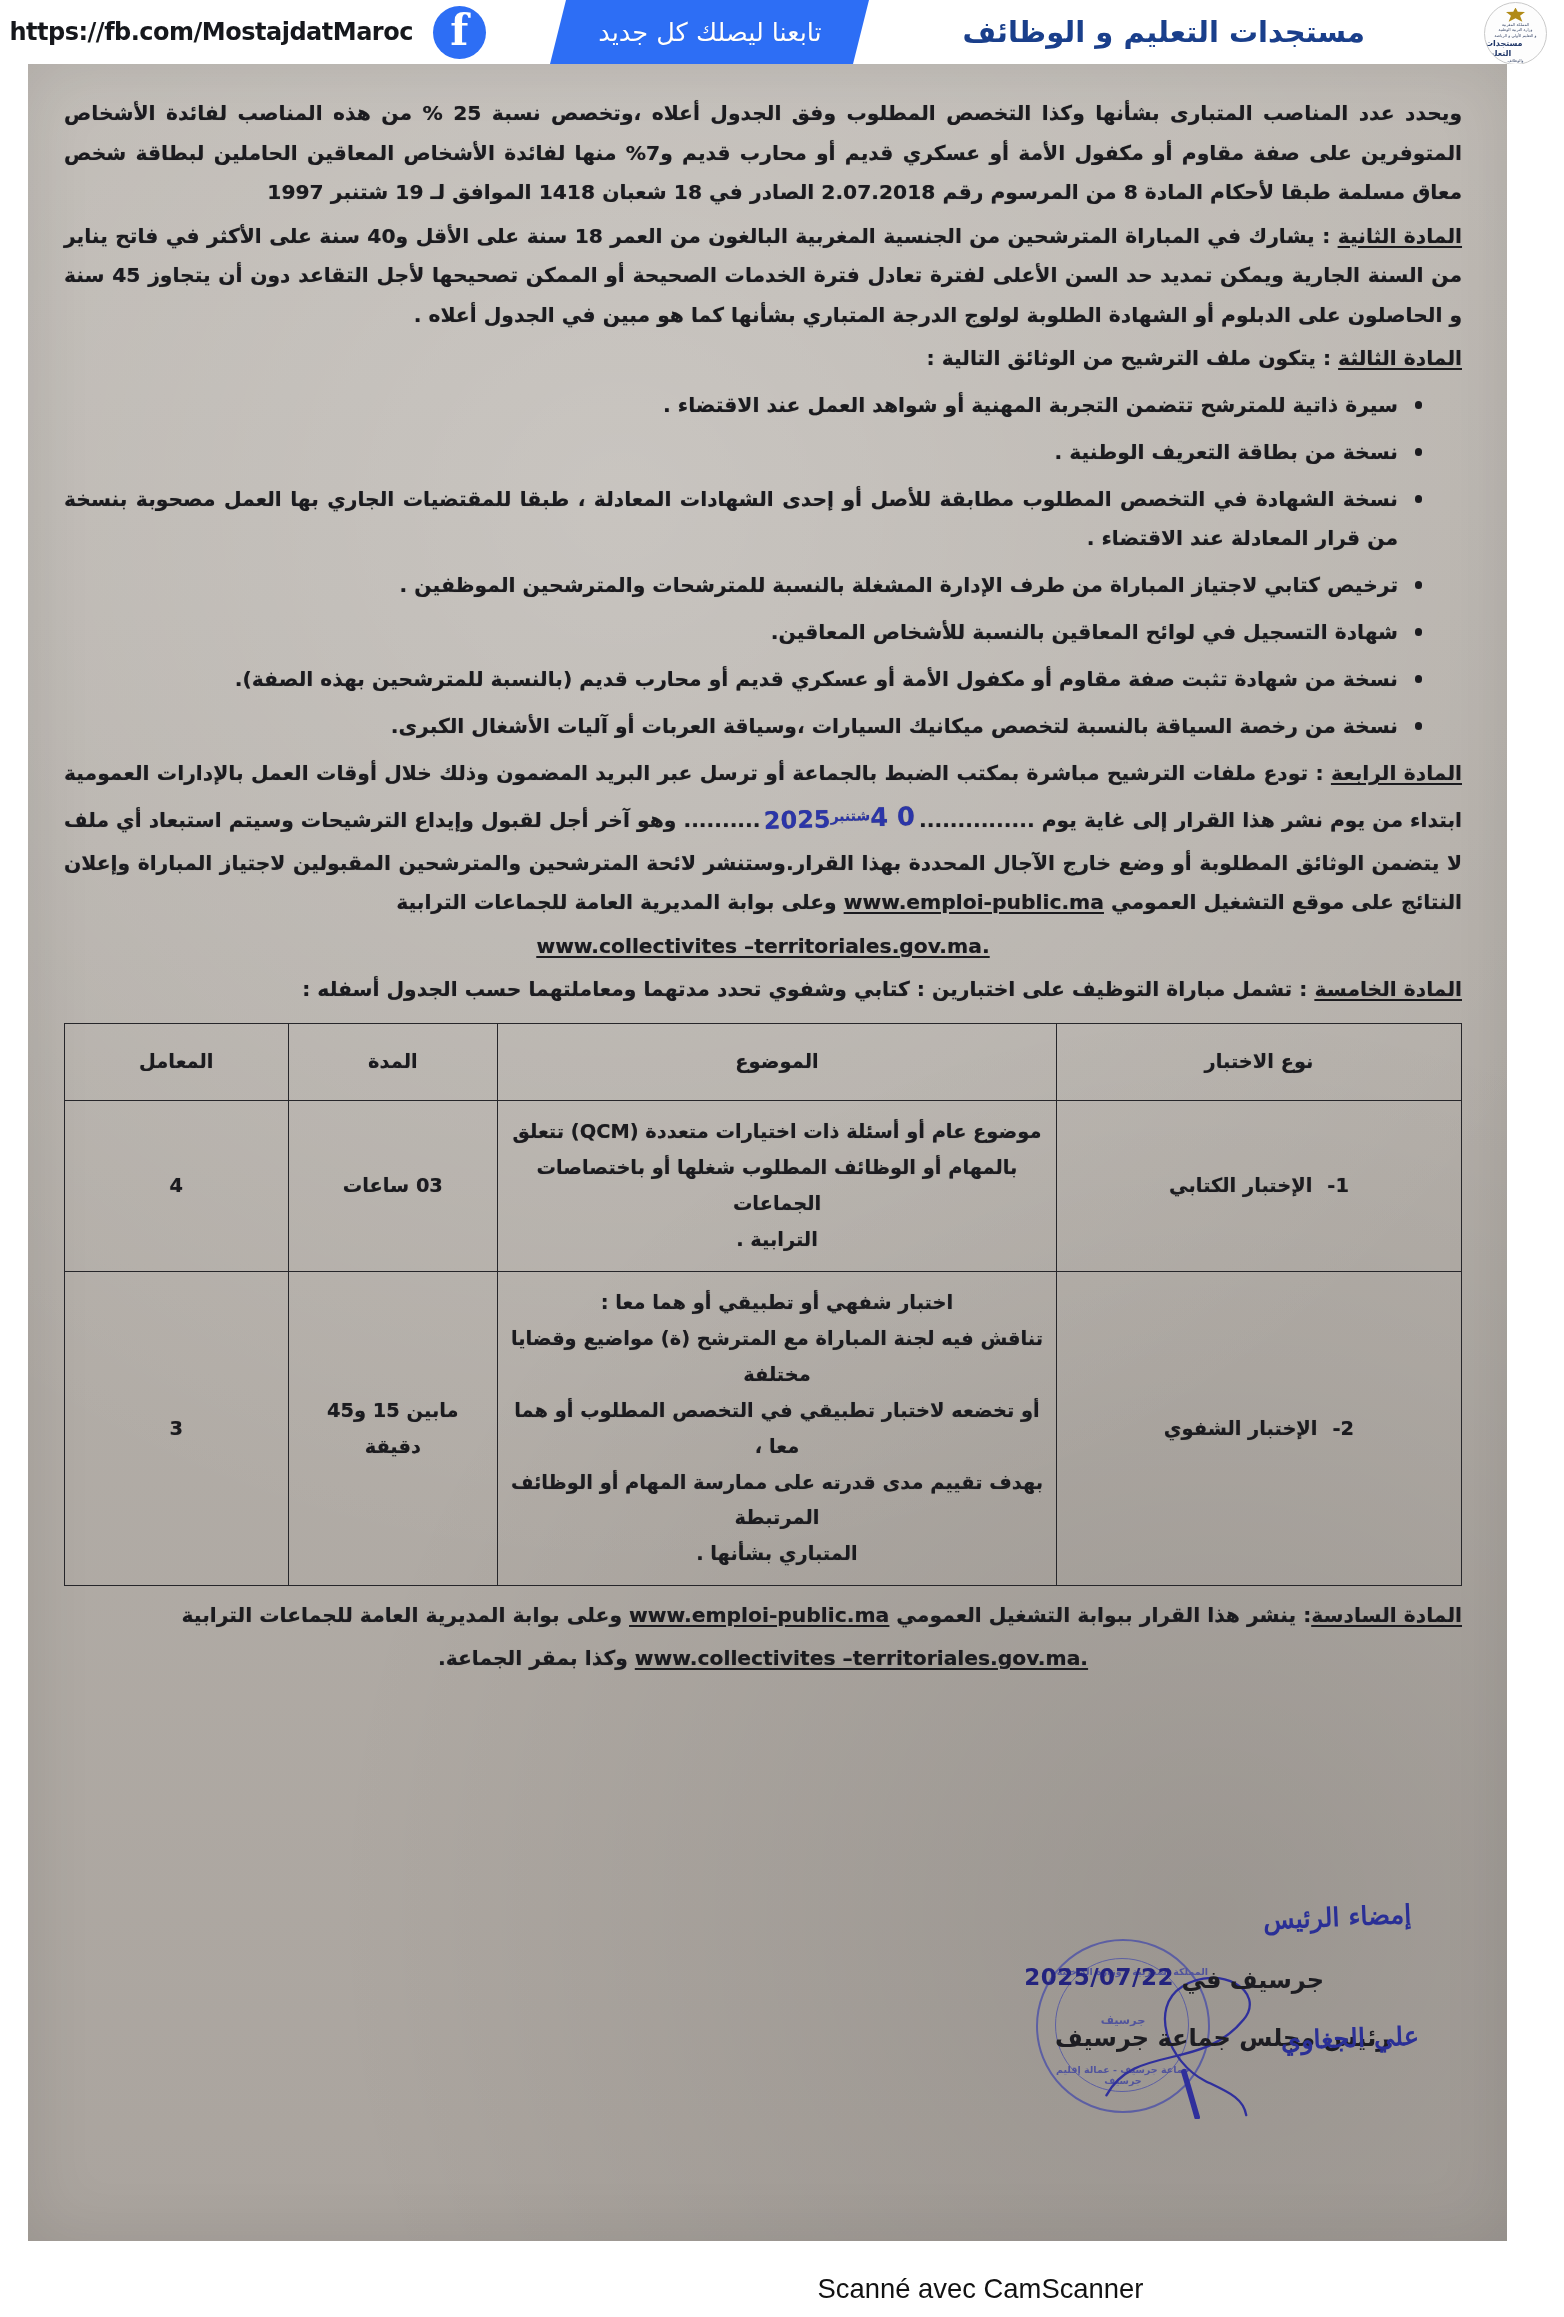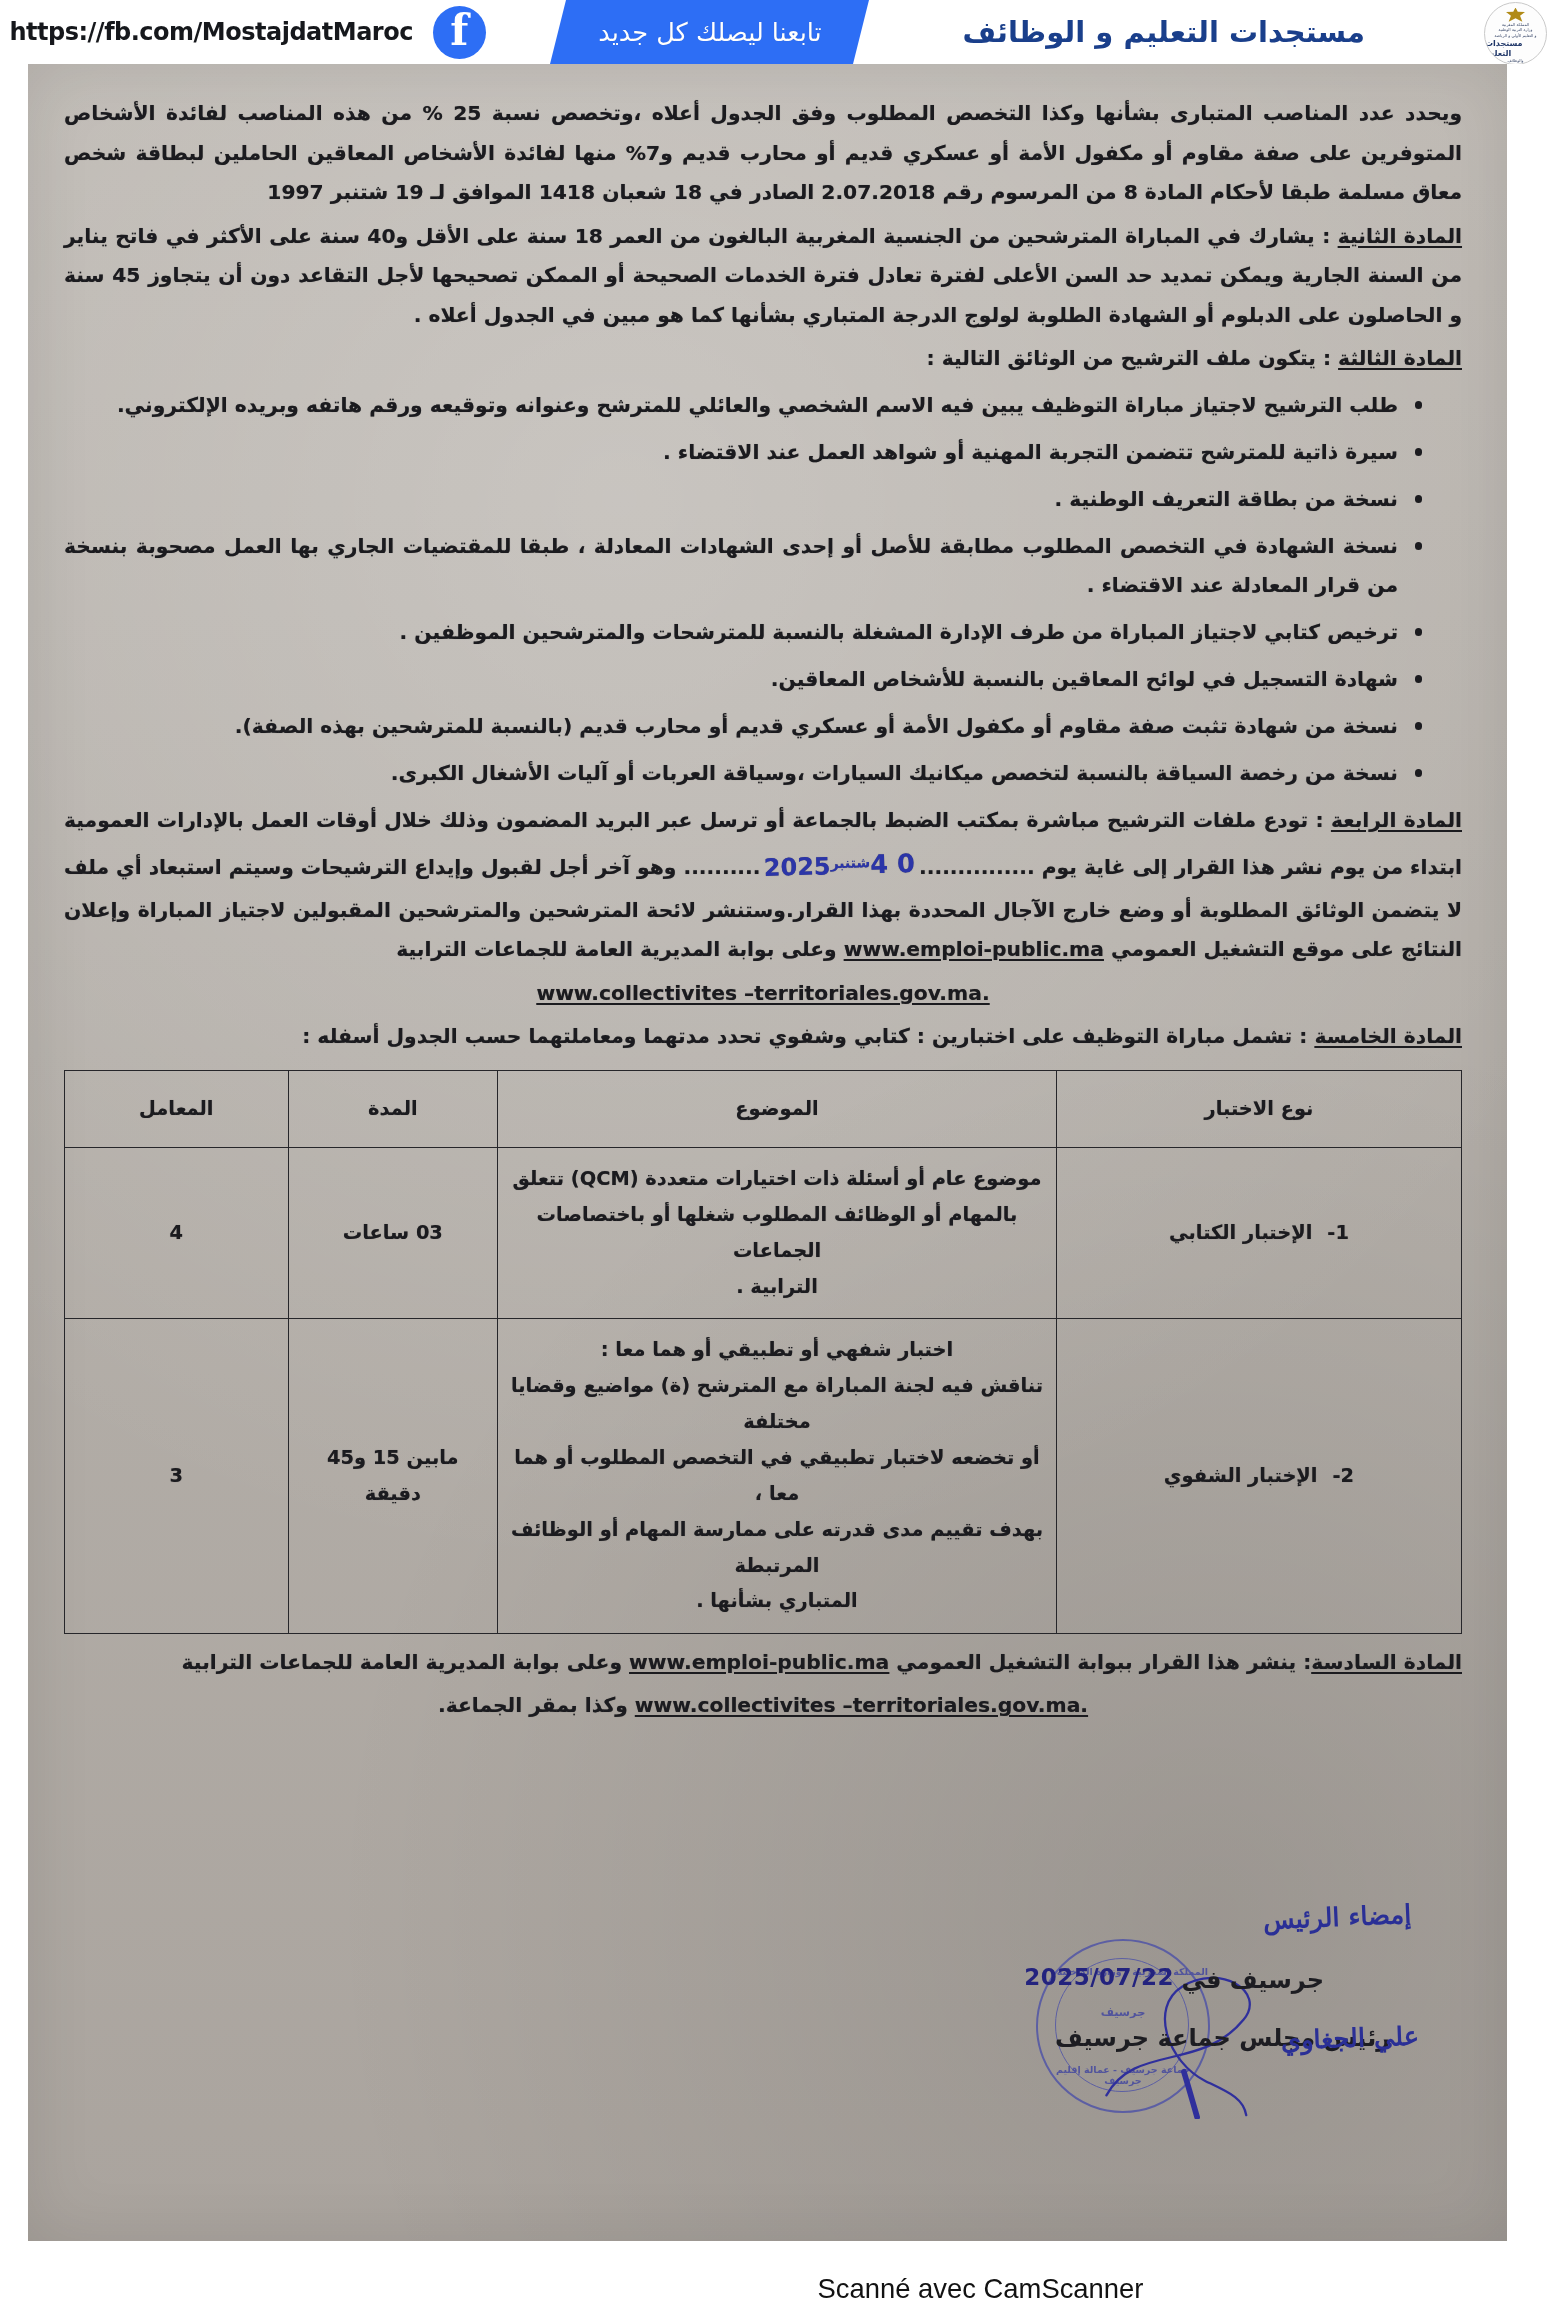--- a/index.html
+++ b/index.html
@@ -316,21 +316,21 @@
     border: 1.9px solid #4a4fa8;
   }
   .stamp-top, .stamp-mid, .stamp-bot {
     position: absolute;
     left: 0; right: 0;
     text-align: center;
     color: #3c41a0;
     font-weight: bold;
   }
   .stamp-top { top: 24.6px; font-size: 9.5px; text-align: right; }
-  .stamp-mid { top: 64px; font-size: 11.4px; }
+  .stamp-mid { top: 72px; font-size: 11.4px; }
   .stamp-bot { bottom: 24.6px; font-size: 9.5px; }
   .scribble {
     position: absolute;
     right: 142px; top: 38px;
     width: 208px; height: 189px;
     pointer-events: none;
   }
 
   
   .footer-note {
@@ -376,21 +376,20 @@
 
       <p class="para">
         <span class="art-label">المادة الثانية</span><span> : يشارك في المباراة المترشحين من الجنسية المغربية البالغون من العمر 18 سنة على الأقل  و40 سنة على الأكثر في فاتح يناير من السنة الجارية ويمكن تمديد حد السن الأعلى لفترة تعادل فترة الخدمات الصحيحة أو الممكن تصحيحها لأجل التقاعد دون أن يتجاوز 45 سنة و الحاصلون على الدبلوم أو الشهادة الطلوبة لولوج الدرجة المتباري بشأنها كما هو مبين في الجدول أعلاه .</span>
       </p>
 
       <p class="para">
         <span class="art-label">المادة الثالثة</span><span> : يتكون ملف الترشيح من الوثائق التالية :</span>
       </p>
 
       <ul class="doc-list">
-        <li>طلب الترشيح لاجتياز مباراة التوظيف يبين فيه الاسم الشخصي والعائلي للمترشح  وعنوانه وتوقيعه ورقم هاتفه وبريده الإلكتروني.</li>
         <li>سيرة ذاتية للمترشح تتضمن التجربة المهنية أو شواهد العمل عند الاقتضاء .</li>
         <li>نسخة من بطاقة التعريف الوطنية .</li>
         <li>نسخة الشهادة في التخصص المطلوب مطابقة للأصل أو إحدى الشهادات المعادلة ، طبقا للمقتضيات الجاري بها العمل مصحوبة بنسخة من قرار المعادلة عند الاقتضاء .</li>
         <li>ترخيص كتابي لاجتياز المباراة من طرف الإدارة المشغلة بالنسبة للمترشحات والمترشحين الموظفين .</li>
         <li>شهادة التسجيل في لوائح المعاقين بالنسبة للأشخاص المعاقين.</li>
         <li>نسخة من شهادة تثبت صفة مقاوم أو مكفول الأمة أو عسكري قديم أو محارب قديم (بالنسبة للمترشحين بهذه الصفة).</li>
         <li>نسخة من رخصة السياقة بالنسبة لتخصص ميكانيك السيارات ،وسياقة العربات أو آليات الأشغال الكبرى.</li>
       </ul>
 
       <p class="para">

